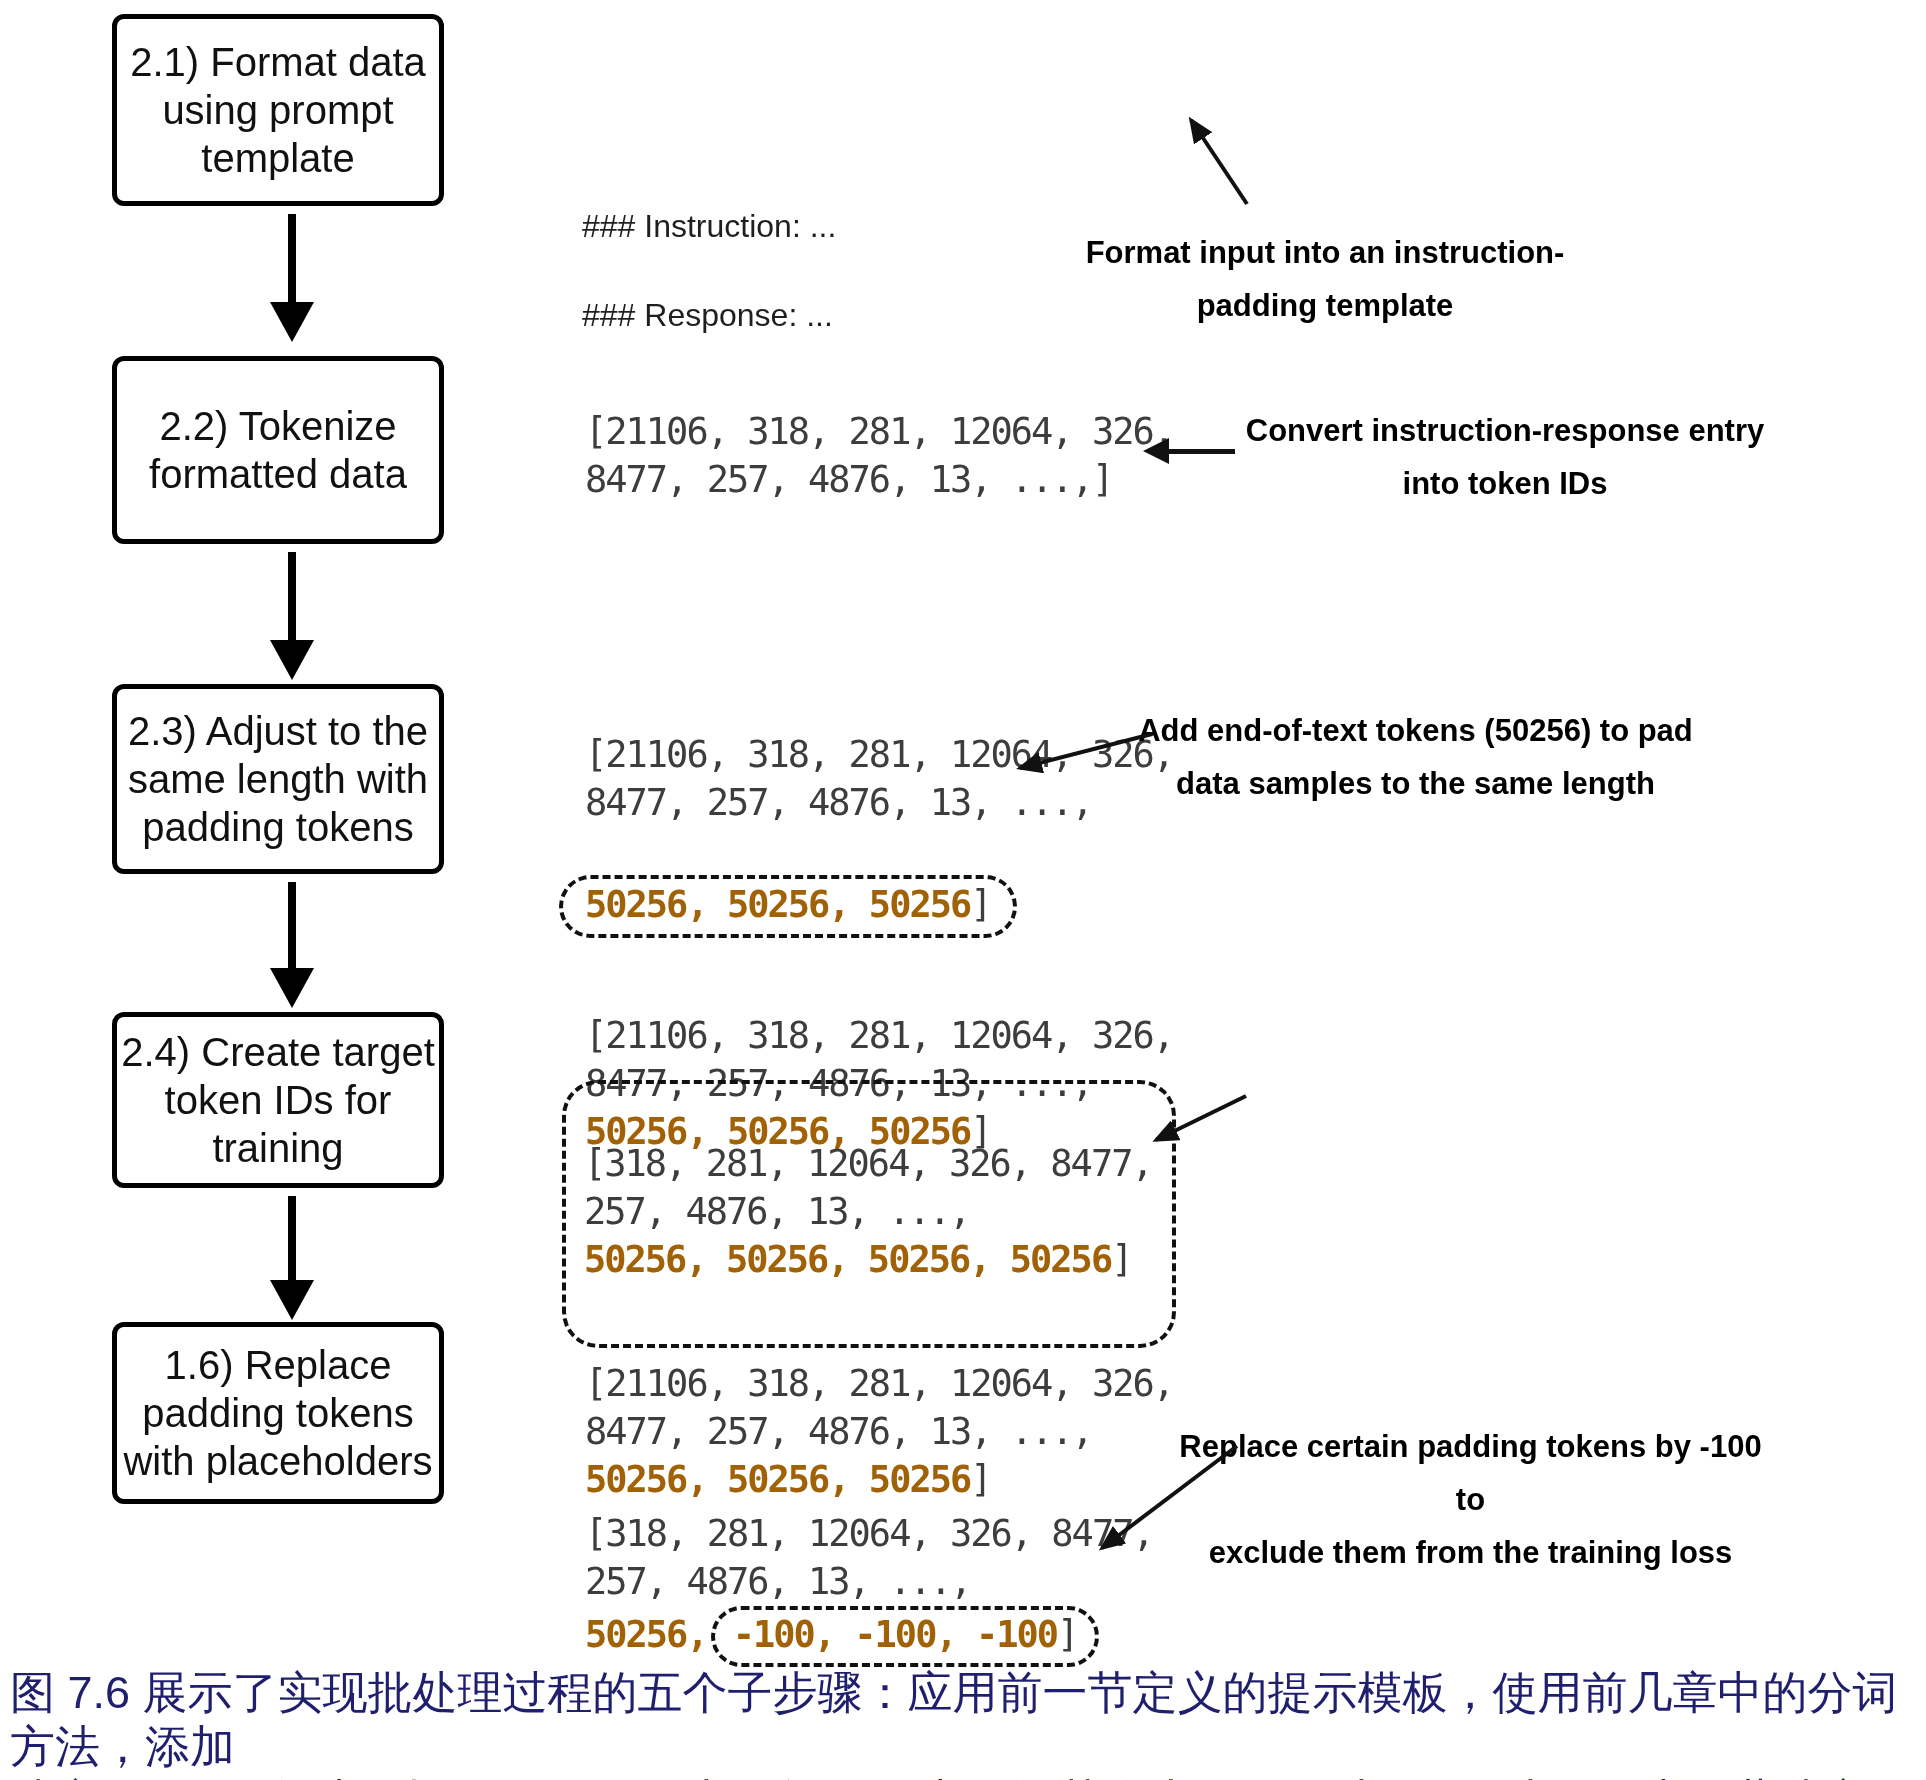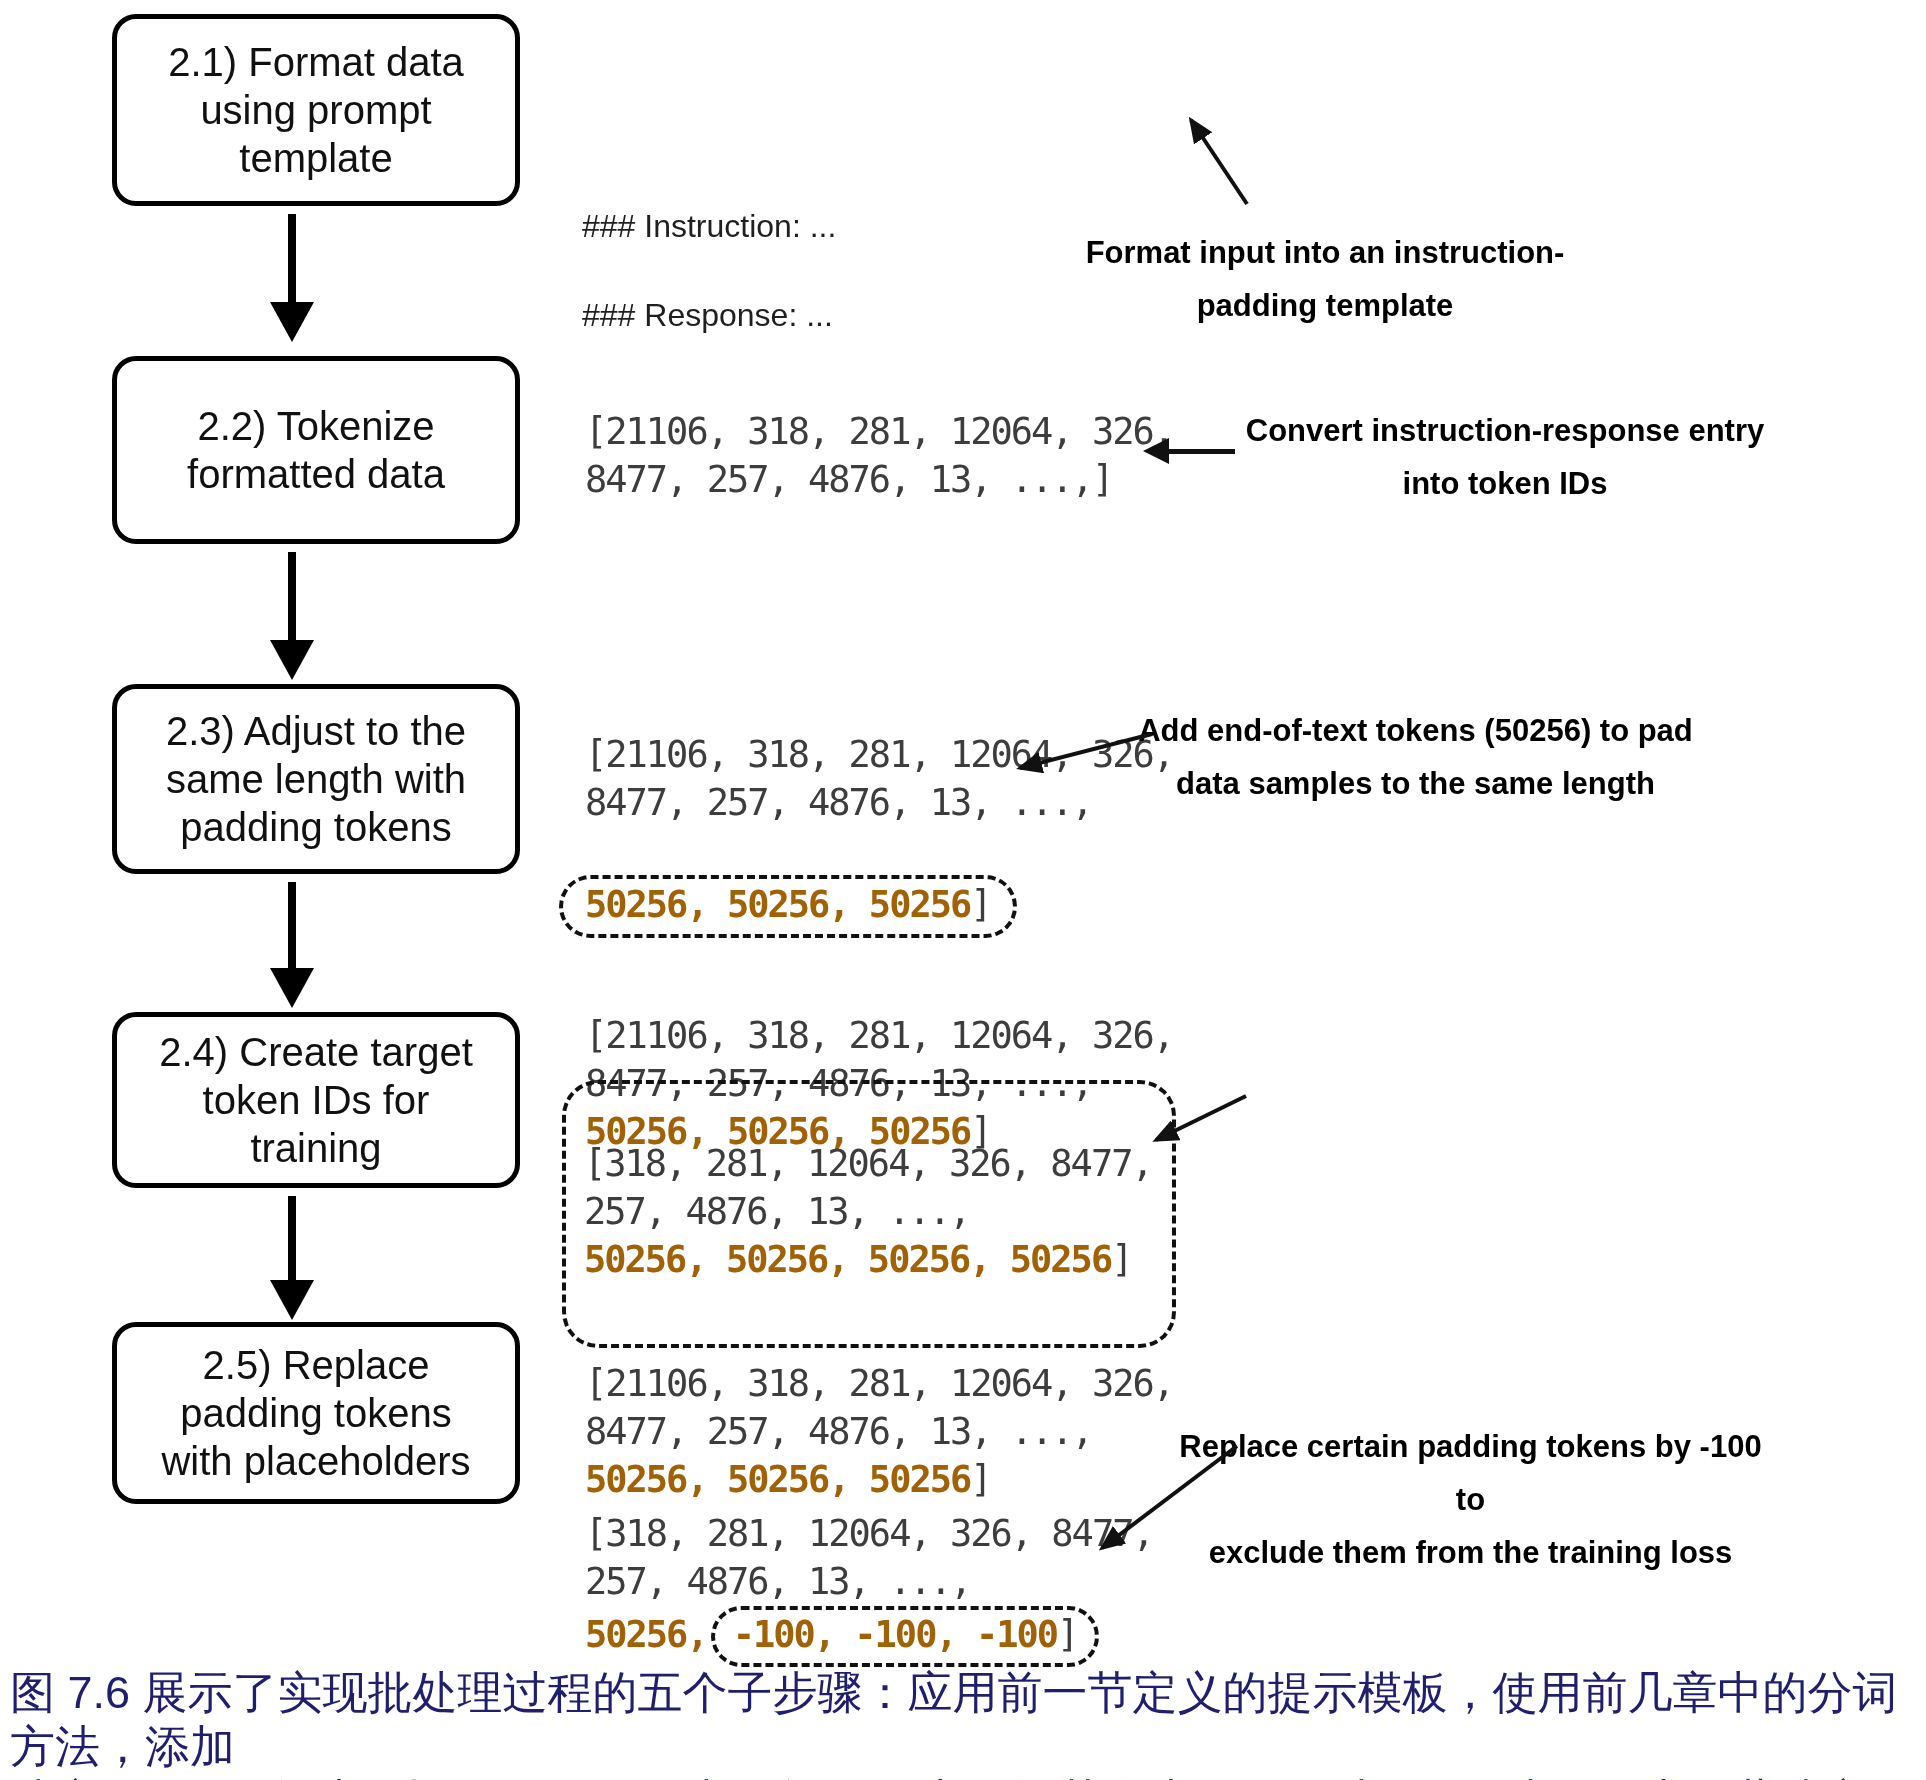--- a/index.html
+++ b/index.html
@@ -4,22 +4,22 @@
 <style>
   html,body { margin:0; padding:0; background:#ffffff; }
   .stage {
     position:relative; width:1926px; height:1780px; background:#ffffff;
     font-family:"Liberation Sans", sans-serif; color:#1a1a1a; overflow:hidden;
   }
   .abs { position:absolute; }
 
   
   .flowbox {
-    left:112px; width:408px; box-sizing:border-box;
-    border:5px solid #000; border-radius:24px; background:#fff;
+    left:112px; width:332px; box-sizing:border-box;
+    border:5px solid #000; border-radius:12px; background:#fff;
     display:flex; align-items:center; justify-content:center;
     text-align:center; font-size:40px; line-height:1.2; color:#111;
     white-space:pre-line;
   }
 
   
   .vshaft { left:288px; width:8px; background:#000; }
   .vhead  { left:270px; width:0; height:0;
             border-left:22px solid transparent; border-right:22px solid transparent;
             border-top:40px solid #000; }
@@ -79,21 +79,21 @@
   <div class="abs vshaft" style="top:882px;height:86px"></div>
   <div class="abs vhead" style="top:968px"></div>
 
   <div class="abs flowbox" style="top:1012px;height:176px">2.4) Create target
 token IDs for
 training</div>
 
   <div class="abs vshaft" style="top:1196px;height:84px"></div>
   <div class="abs vhead" style="top:1280px"></div>
 
-  <div class="abs flowbox" style="top:1322px;height:182px">2.5) Replace
+  <div class="abs flowbox" style="top:1322px;height:182px">1.6) Replace
 padding tokens
 with placeholders</div>
 
   <div class="abs bodytext" style="left:582px;top:203px">### Instruction: ...</div>
   <div class="abs bodytext" style="left:582px;top:292px">### Response: ...</div>
 
   <div class="abs mono" style="left:585px;top:408px">[21106, 318, 281, 12064, 326,
 8477, 257, 4876, 13, ...,]</div>
 
   <div class="abs mono" style="left:585px;top:683px">

